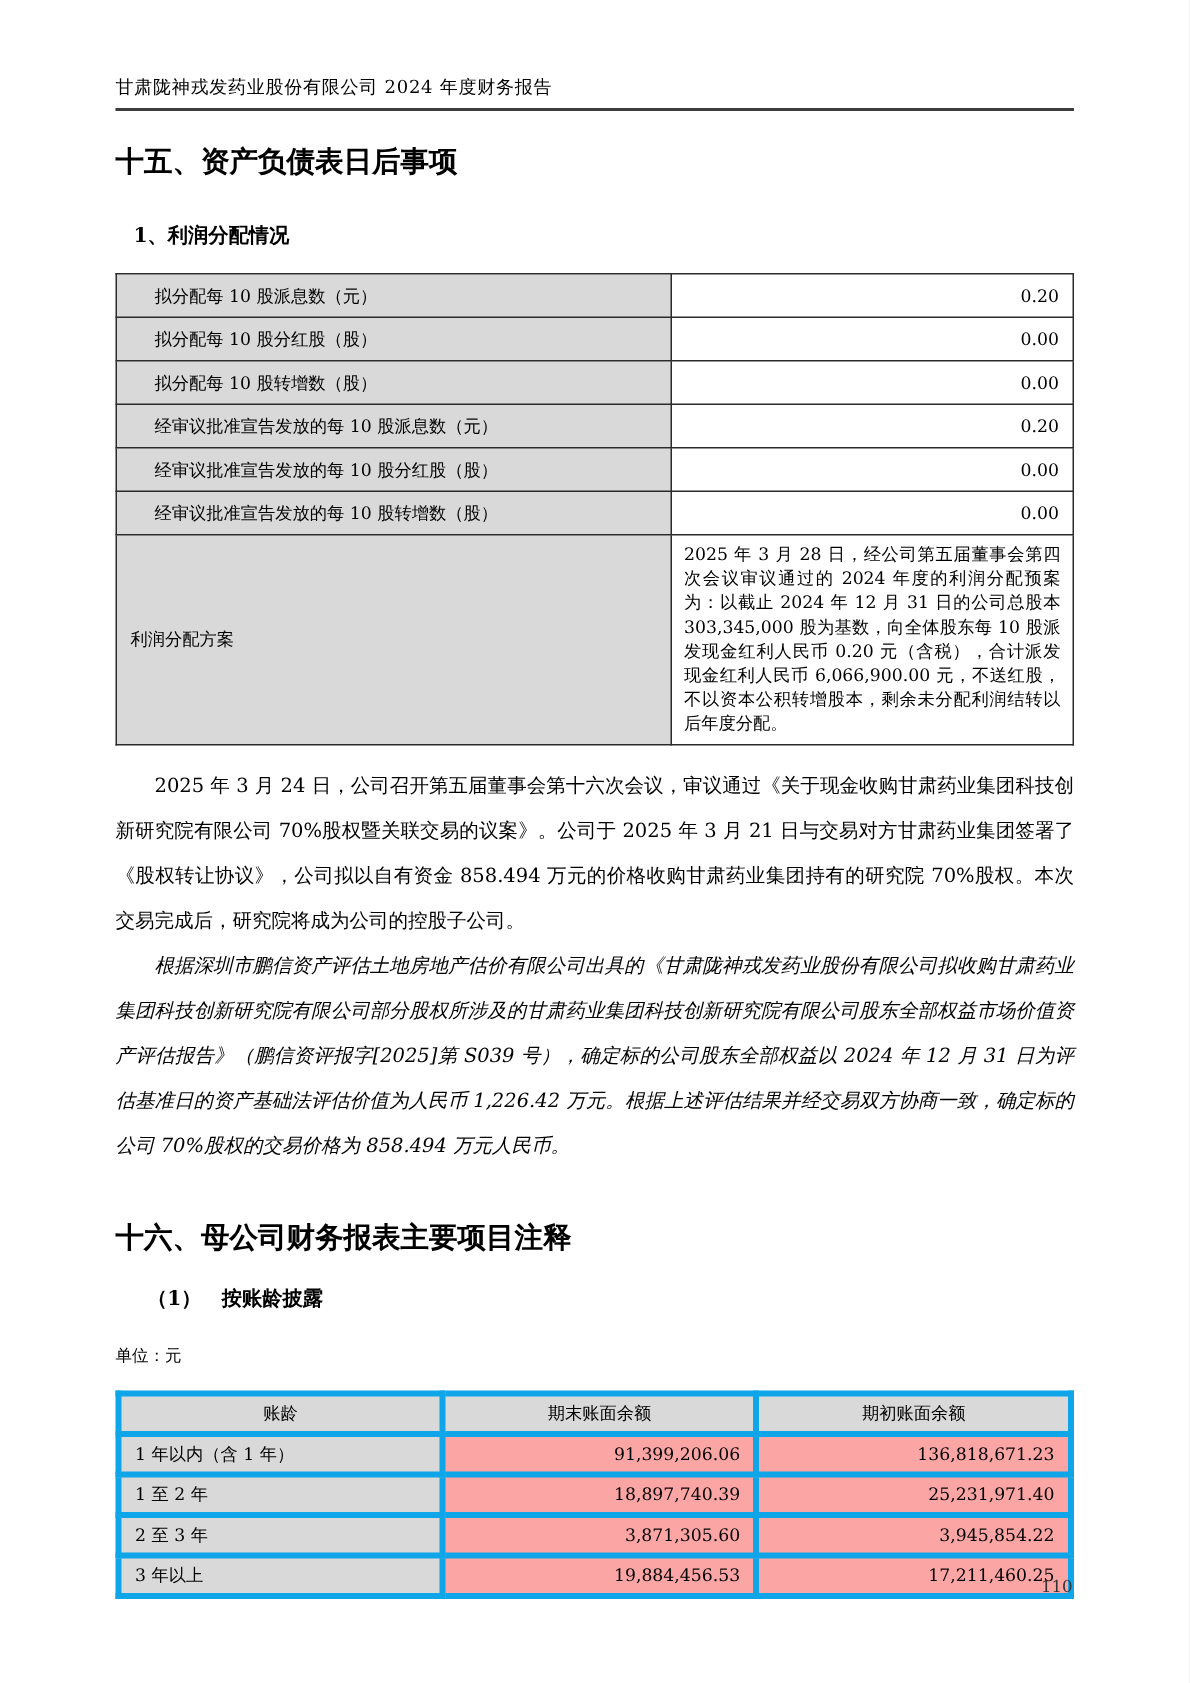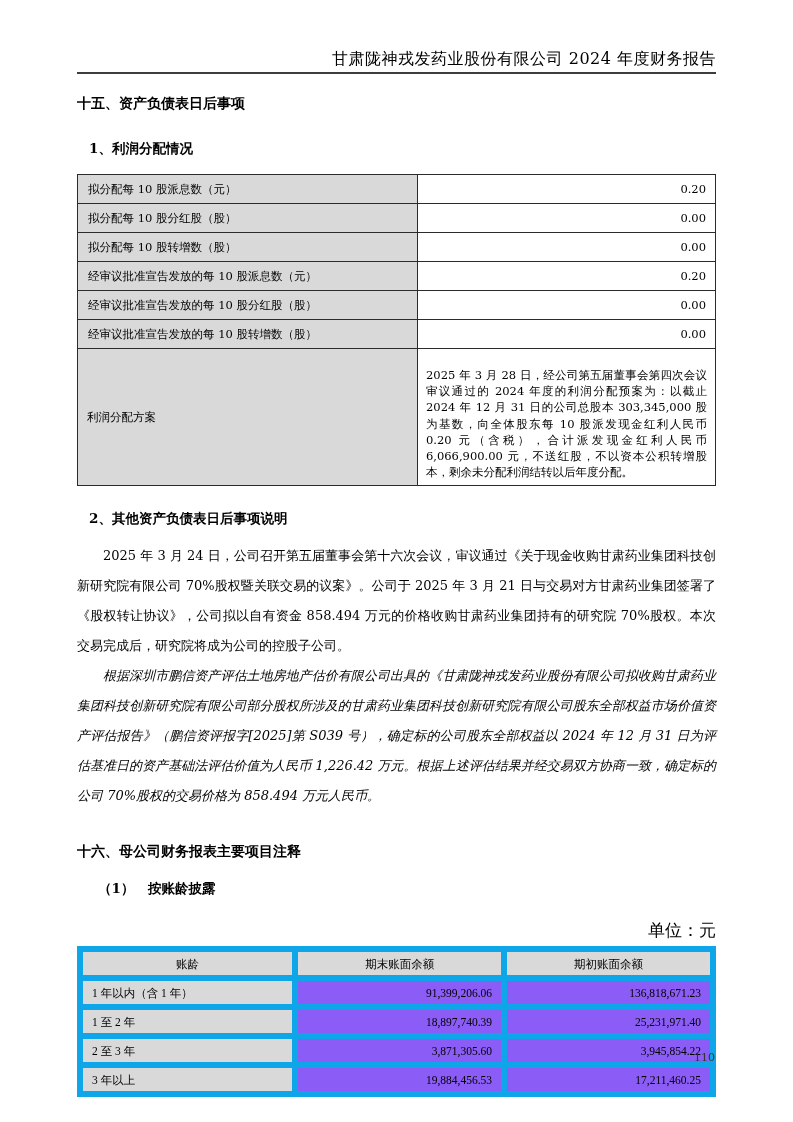--- a/index.html
+++ b/index.html
@@ -3,51 +3,51 @@
 <meta charset="utf-8">
 <style>
   html, body { margin: 0; padding: 0; background: #e8e8e8; }
   .page {
     width: 793px; height: 1122px; margin: 0 auto; background: #ffffff;
     box-sizing: border-box; padding: 50px 77px 0 77px; position: relative;
     font-family: "DejaVu Serif", "Liberation Serif", serif; color: #000;
     overflow: hidden;
   }
   .doc-header {
-    text-align: right; font-size: 16px; line-height: 17px;
+    text-align: left; font-size: 12px; line-height: 17px;
     padding-bottom: 5px; border-bottom: 2px solid #3d3d3d; letter-spacing: 0.5px;
   }
-  .sec-title { font-size: 14px; font-weight: 700; margin: 0; }
+  .sec-title { font-size: 19px; font-weight: 700; margin: 0; }
   #s15-title { margin-top: 21px; }
   .sub-title { font-size: 13.5px; font-weight: 700; margin: 12px; }
   #s15-sub1 { margin-top: 27px; }
   table { width: 100%; border-collapse: collapse; table-layout: fixed; }
   .t1 { margin-top: 16px; }
   .t1 td { border: 1px solid #2b2b2b; font-size: 11.5px; }
-  .t1 .lbl { background: #d9d9d9; padding: 5px 10px; line-height: 18px; width: 50%; }
+  .t1 .lbl { background: #d9d9d9; padding: 5px 25px; line-height: 18px; width: 50%; }
   .t1 .val { text-align: right; padding: 5px 9px; line-height: 18px; }
   .t1 .plan-lbl { background: #d9d9d9; vertical-align: middle; padding: 5px 9px; margin-left: 18px; }
   .t1 .plan-txt {
-    font-size: 11.5px; line-height: 16.2px; padding: 18px 8px 5px 8px;
+    font-size: 11.5px; line-height: 16.2px; padding: 4px 8px 5px 8px;
     text-align: justify; vertical-align: top;
   }
   #s15-sub2 { margin-top: 24px; }
   .para {
     font-size: 13px; line-height: 30px; text-align: justify;
     text-indent: 2em; margin: 0;
   }
   #para1 { margin-top: 13px; }
   #para2 { margin-top: 0; font-style: italic; }
   #s16-title { margin-top: 32px; }
   #s16-sub1 { margin-top: 27px; }
   #s16-sub1-1 { margin-top: 19px; padding-left: 9px; }
-  .unit-label { text-align: right; font-size: 17px; margin-top: 21px; margin-bottom: 4px; }
-  .t2 th, .t2 td { border: 6px solid #0ea5e9; font-size: 11.5px; padding: 3.5px 9px; line-height: 16px; font-family: Liberation Serif, serif; }
+  .unit-label { text-align: left; font-size: 11px; margin-top: 21px; margin-bottom: 16px; }
+  .t2 th, .t2 td { border: 4px solid #0ea5e9; font-size: 11.5px; padding: 3.5px 9px; line-height: 16px; }
   .t2 th { background: #d9d9d9; font-weight: 400; text-align: center; }
-  .t2 td { text-align: right; background: #8b5cf6; }
+  .t2 td { text-align: right; background: #fca5a5; }
   .t2 td.age { background: #d9d9d9; text-align: left; }
   .t2 col.c1 { width: 34%; } .t2 col.c2 { width: 33%; } .t2 col.c3 { width: 33%; }
   .page-number { position: absolute; right: 78px; bottom: 58px; font-size: 11px; color: #333; }
 </style>
 </head>
 <body>
 
 <div class="page">
 
   <div class="doc-header">甘肃陇神戎发药业股份有限公司 2024 年度财务报告</div>
@@ -82,21 +82,20 @@
         <td class="lbl">经审议批准宣告发放的每 10 股转增数（股）</td>
         <td class="val">0.00</td>
       </tr>
       <tr>
         <td class="lbl plan-lbl">利润分配方案</td>
         <td class="plan-txt">2025 年 3 月 28 日，经公司第五届董事会第四次会议审议通过的 2024 年度的利润分配预案为：以截止 2024 年 12 月 31 日的公司总股本 303,345,000 股为基数，向全体股东每 10 股派发现金红利人民币 0.20 元（含税），合计派发现金红利人民币 6,066,900.00 元，不送红股，不以资本公积转增股本，剩余未分配利润结转以后年度分配。</td>
       </tr>
     </tbody>
   </table>
 
-  <h2 class="sub-title" id="s15-sub2">2、其他资产负债表日后事项说明</h2>
 
   <p class="para" id="para1">2025 年 3 月 24 日，公司召开第五届董事会第十六次会议，审议通过《关于现金收购甘肃药业集团科技创新研究院有限公司 70%股权暨关联交易的议案》。公司于 2025 年 3 月 21 日与交易对方甘肃药业集团签署了《股权转让协议》，公司拟以自有资金 858.494 万元的价格收购甘肃药业集团持有的研究院 70%股权。本次交易完成后，研究院将成为公司的控股子公司。</p>
   <p class="para" id="para2">根据深圳市鹏信资产评估土地房地产估价有限公司出具的《甘肃陇神戎发药业股份有限公司拟收购甘肃药业集团科技创新研究院有限公司部分股权所涉及的甘肃药业集团科技创新研究院有限公司股东全部权益市场价值资产评估报告》（鹏信资评报字[2025]第 S039 号），确定标的公司股东全部权益以 2024 年 12 月 31 日为评估基准日的资产基础法评估价值为人民币 1,226.42 万元。根据上述评估结果并经交易双方协商一致，确定标的公司 70%股权的交易价格为 858.494 万元人民币。</p>
 
   <h1 class="sec-title" id="s16-title">十六、母公司财务报表主要项目注释</h1>
 
 
   <h3 class="sub-title" id="s16-sub1-1">（1）　按账龄披露</h3>
 
   <div class="unit-label">单位：元</div>

